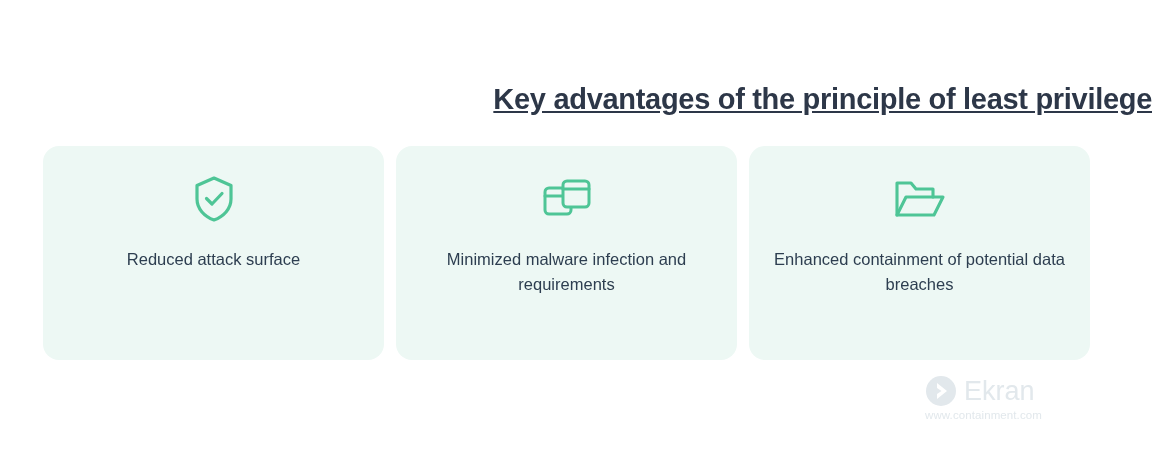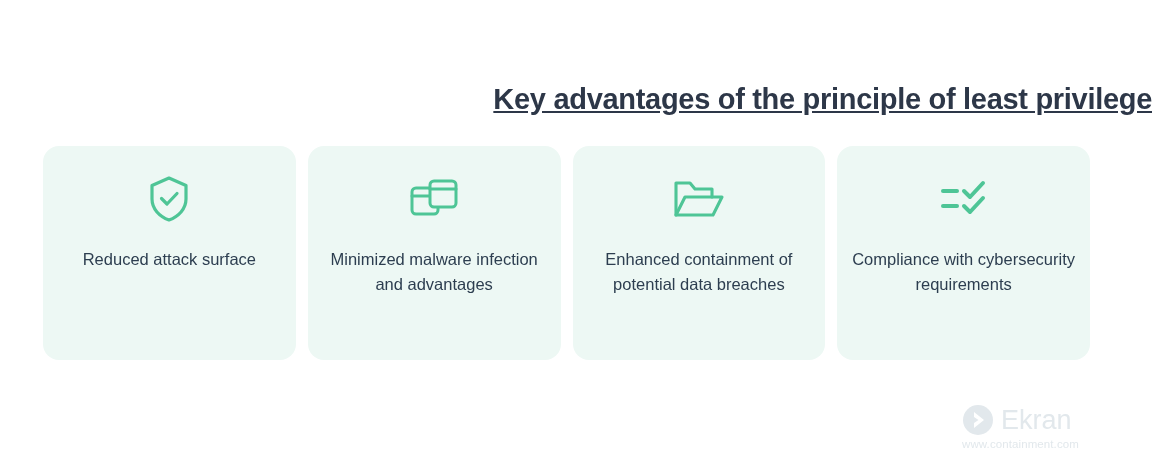--- a/index.html
+++ b/index.html
@@ -75,26 +75,25 @@
     font-size: 16.5px;
     line-height: 24.5px;
     color: #2d3e50;
     text-align: center;
     padding: 0 14px;
     font-weight: normal;
   }
 
   .watermark {
     position: absolute;
-    left: 962px;
+    left: 925px;
     top: 374px;
     width: 140px;
     height: 52px;
     opacity: 1;
-    margin-top: 29px;
   }
   .wm-row {
     display: flex;
     flex-direction: row;
     align-items: center;
     gap: 7px;
     height: 34px;
   }
   .wm-mark {
     width: 32px;
@@ -136,45 +135,34 @@
 
     <div class="card">
       <div class="card-icon">
         <svg width="50" height="44" viewBox="0 0 50 44" fill="none">
           <rect x="3" y="11" width="26" height="26" rx="4" stroke="#4ec596" stroke-width="3" fill="#edf8f4"></rect>
           <path d="M3 19 H29" stroke="#4ec596" stroke-width="3" stroke-linecap="round"></path>
           <rect x="21" y="4" width="26" height="26" rx="4" stroke="#4ec596" stroke-width="3" fill="#edf8f4"></rect>
           <path d="M21 12 H47" stroke="#4ec596" stroke-width="3" stroke-linecap="round"></path>
         </svg>
       </div>
-      <div class="card-label">Minimized malware infection and advantages</div>
+      <div class="card-label">Minimized malware infection and requirements</div>
     </div>
 
     <div class="card">
       <div class="card-icon">
         <svg width="54" height="44" viewBox="0 0 54 44" fill="none">
           <path d="M4 38 V6 H18 L23 12 H40 V20" stroke="#4ec596" stroke-width="3.1" stroke-linecap="round" stroke-linejoin="round" fill="none"></path>
           <path d="M4 38 L13 20 H50 L41 38 Z" stroke="#4ec596" stroke-width="3.1" stroke-linecap="round" stroke-linejoin="round" fill="none"></path>
         </svg>
       </div>
       <div class="card-label">Enhanced containment of potential data breaches</div>
     </div>
 
 
-    <div class="card">
-      <div class="card-icon">
-        <svg width="50" height="40" viewBox="0 0 50 40" fill="none">
-          <path d="M4 12 H18" stroke="#4ec596" stroke-width="4" stroke-linecap="round"></path>
-          <path d="M4 27 H18" stroke="#4ec596" stroke-width="4" stroke-linecap="round"></path>
-          <path d="M25 12 L31 18 L44 4" stroke="#4ec596" stroke-width="4" stroke-linecap="round" stroke-linejoin="round" fill="none"></path>
-          <path d="M25 27 L31 33 L44 19" stroke="#4ec596" stroke-width="4" stroke-linecap="round" stroke-linejoin="round" fill="none"></path>
-        </svg>
-      </div>
-      <div class="card-label">Compliance with cybersecurity requirements</div>
-    </div>
 
   </div>
 
   <div class="watermark">
     <div class="wm-row">
       <span class="wm-mark">
         <svg width="32" height="32" viewBox="0 0 32 32" fill="none">
           <circle cx="16" cy="16" r="15" fill="#e2e8ec"></circle>
           <path d="M12 8 L22 16 L12 24 L12 19 L16.5 16 L12 13 Z" fill="#ffffff"></path>
         </svg>

